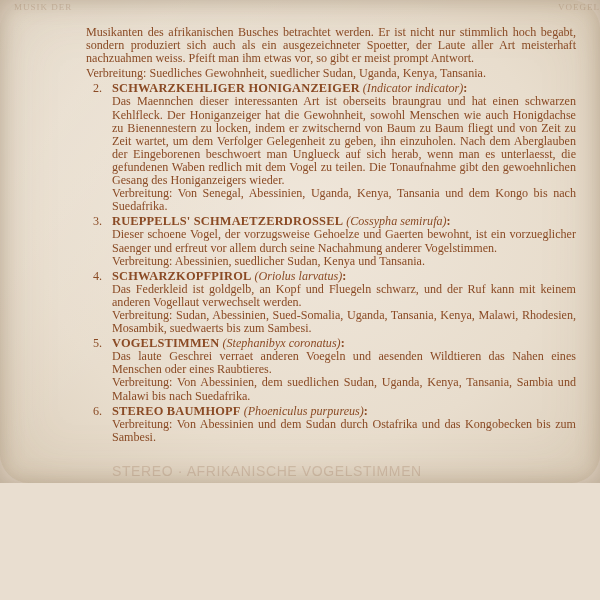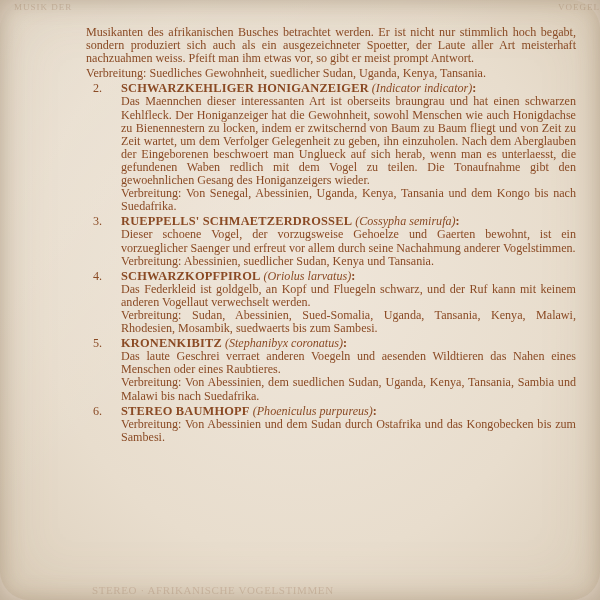--- a/index.html
+++ b/index.html
@@ -9,21 +9,21 @@
   body {
     width: 600px;
     height: 600px;
     overflow: hidden;
     background: #e9ded0;
     font-family: "Liberation Serif", serif;
   }
   #page {
     position: relative;
     width: 600px;
-    height: 600px;
+    height: 483px;
     background:
       linear-gradient(135deg, rgba(255,255,255,0.18), rgba(255,255,255,0) 45%),
       radial-gradient(ellipse at 50% 45%, #efe6da 0%, #e8ddcd 62%, #ddd0bd 100%);
     border-radius: 29px;
   }
   
   #page:before {
     content: "";
     position: absolute;
     inset: 0;
@@ -41,24 +41,24 @@
     font-size: 9px;
     letter-spacing: 1px;
     color: rgba(150, 110, 80, 0.30);
     z-index: 1;
     white-space: nowrap;
   }
   .bleed.left { left: 14px; }
   .bleed.right { right: 0; }
   .bleed2 {
     position: absolute;
-    left: 92px;
+    left: 112px;
     bottom: 4px;
-    font-family: Liberation Serif, serif;
-    font-size: 11px;
+    font-family: Liberation Sans, sans-serif;
+    font-size: 14px;
     letter-spacing: 0.6px;
     color: rgba(150, 110, 80, 0.26);
     z-index: 1;
     white-space: nowrap;
   }
 
   #content {
     position: absolute;
     left: 86px;
     right: 24px;
@@ -83,21 +83,21 @@
   }
   .entry .num {
     position: absolute;
     left: -22px;
     top: 0;
     width: 16px;
     text-align: right;
     color: #8a4a24;
     font-size: 12.1px;
   }
-  .entry .body { margin-left: 13px; }
+  .entry .body { margin-left: 4px; }
 
   .title {
     font-weight: bold;
     letter-spacing: 0.2px;
     font-size: 12.4px;
   }
   .sci {
     font-style: italic;
     font-weight: normal;
   }
@@ -152,21 +152,21 @@
         <div class="body">
           <p class="para indentless"><span class="title">SCHWARZKOPFPIROL</span> <span class="sci">(Oriolus larvatus)</span><span class="colon">:</span></p>
           <p class="para block">Das Federkleid ist goldgelb, an Kopf und Fluegeln schwarz, und der Ruf kann mit keinem anderen Vogellaut verwechselt werden.</p>
           <p class="para indentless verbr">Verbreitung: Sudan, Abessinien, Sued-Somalia, Uganda, Tansania, Kenya, Malawi, Rhodesien, Mosambik, suedwaerts bis zum Sambesi.</p>
         </div>
       </div>
 
       <div class="entry">
         <span class="num">5.</span>
         <div class="body">
-          <p class="para indentless"><span class="title">KRONENKIBITZ</span> <span class="sci">(Stephanibyx coronatus)</span><span class="colon">:</span></p>
+          <p class="para indentless"><span class="title">VOGELSTIMMEN</span> <span class="sci">(Stephanibyx coronatus)</span><span class="colon">:</span></p>
           <p class="para block">Das laute Geschrei verraet anderen Voegeln und aesenden Wildtieren das Nahen eines Menschen oder eines Raubtieres.</p>
           <p class="para indentless verbr">Verbreitung: Von Abessinien, dem suedlichen Sudan, Uganda, Kenya, Tansania, Sambia und Malawi bis nach Suedafrika.</p>
         </div>
       </div>
 
       <div class="entry">
         <span class="num">6.</span>
         <div class="body">
           <p class="para indentless"><span class="title">STEREO BAUMHOPF</span> <span class="sci">(Phoeniculus purpureus)</span><span class="colon">:</span></p>
           <p class="para indentless verbr">Verbreitung: Von Abessinien und dem Sudan durch Ostafrika und das Kongobecken bis zum Sambesi.</p>

